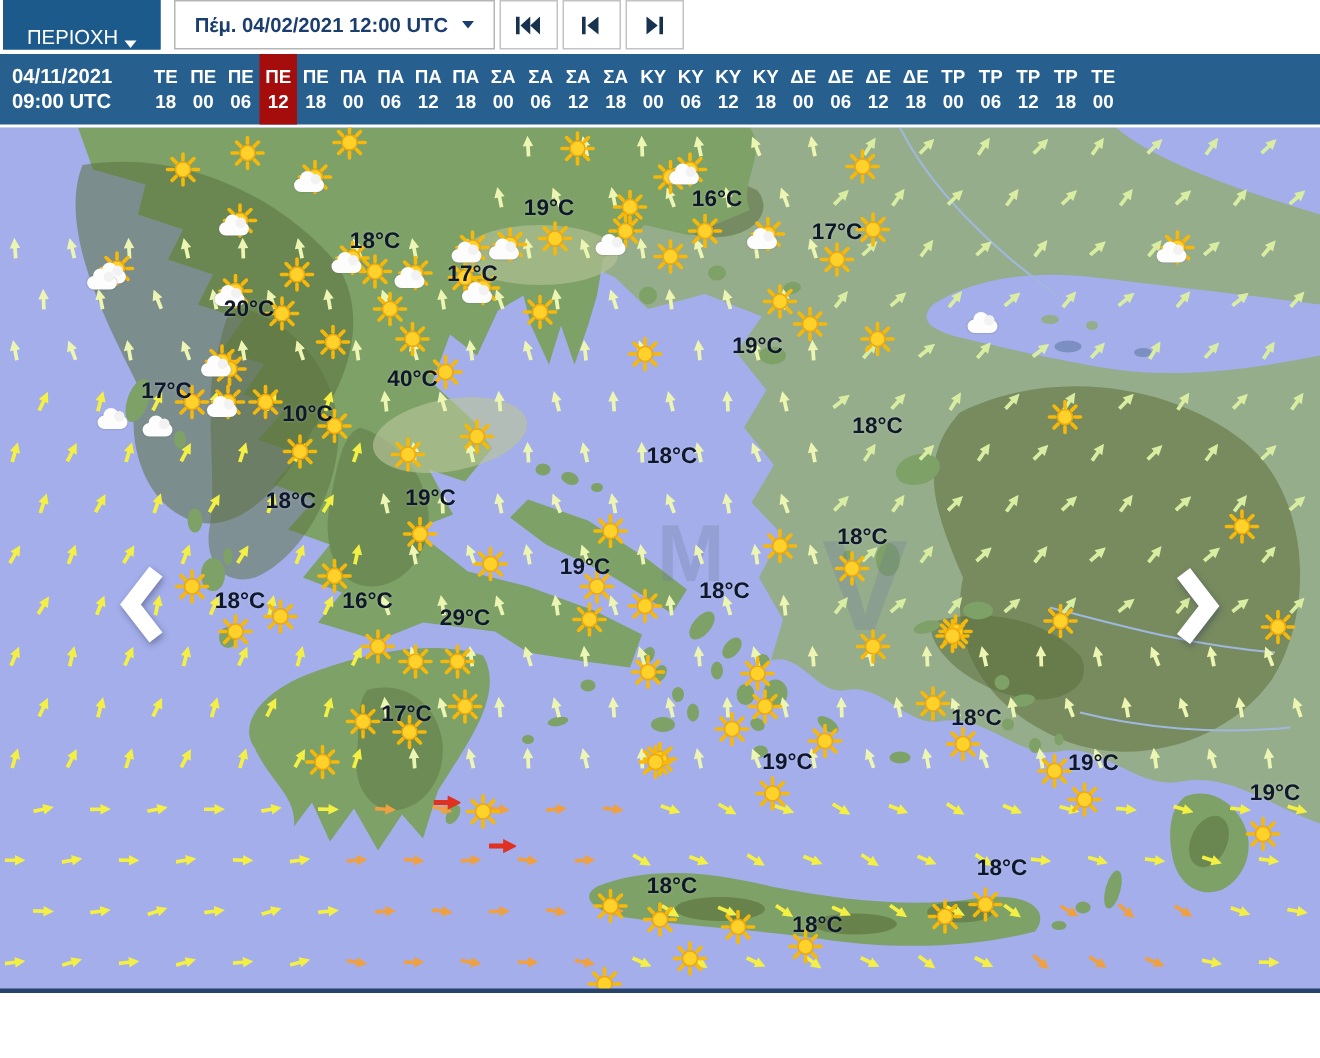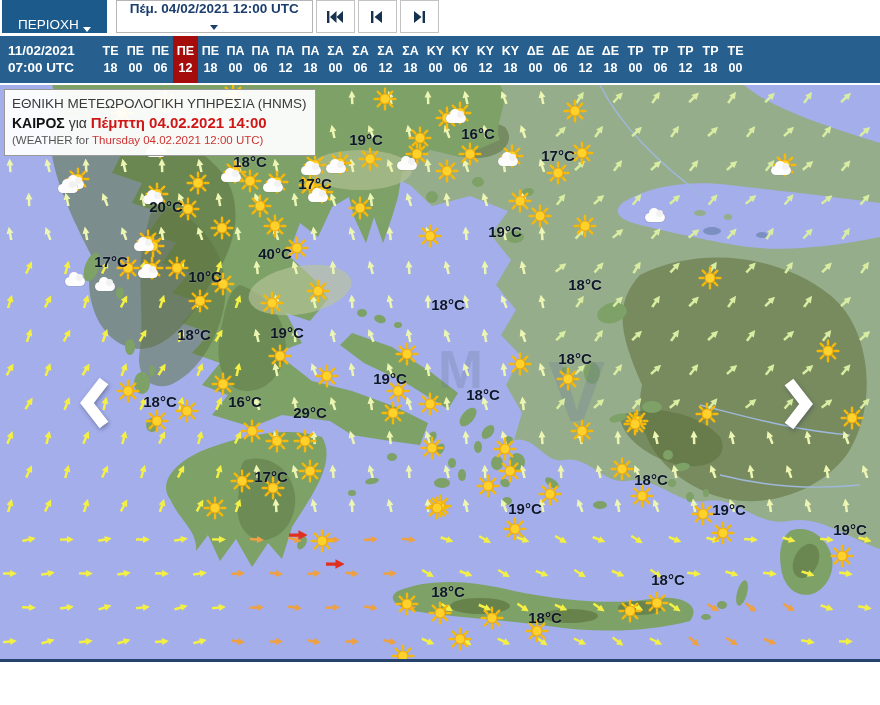--- a/index.html
+++ b/index.html
@@ -6,21 +6,21 @@
     font-family:"Liberation Sans","DejaVu Sans",sans-serif;}
   .page{width:880px;height:705px;position:relative;}
   h1.title{font-size:20px;font-weight:700;color:#1b4fa5;margin:7px 0 9px 8px;}
   
   .toolbar{display:flex;align-items:stretch;height:33px;margin-left:2px;gap:0;}
   .region-btn{display:flex;align-items:flex-end;gap:4px;background:#1d5a8c;color:#fff;
     border:1px solid #1d5a8c;font-size:13.5px;padding:0 15px;cursor:pointer;font-family:inherit;}
   .caret{width:0;height:0;border-left:4px solid transparent;border-right:4px solid transparent;
     border-top:5px solid #fff;display:inline-block;}
   .date-select{display:flex;align-items:center;gap:9px;background:#fff;border:1px solid #b5b5b5;
-    color:#1c3e6e;font-weight:600;font-size:13.5px;padding:0 13px;margin-left:9px;cursor:pointer;font-family:inherit;flex-direction:column;}
+    color:#1c3e6e;font-weight:600;font-size:13.5px;padding:0 13px;margin-left:9px;cursor:pointer;font-family:inherit;}
   .date-select .caret{border-top-color:#1c3e6e;}
   .nav-btn{width:39px;background:#fff;border:1px solid #c3c3c3;margin-left:3px;display:flex;
     align-items:center;justify-content:center;cursor:pointer;padding:0;}
   .nav-btn svg{display:block;}
   
   .timebar{margin-top:3px;height:47px;background:#27608f;display:flex;align-items:stretch;width:880px;}
   .timebar-label{width:90px;padding:6px 0 0 8px;color:#fff;font-weight:700;font-size:13.5px;line-height:17px;white-space:nowrap;}
   .timebar-cols{display:flex;align-items:stretch;}
   .tcol{width:25px;display:flex;flex-direction:column;justify-content:center;gap:3px;
     align-items:center;color:#fff;font-weight:700;font-size:12.5px;cursor:pointer;}
@@ -81,22 +81,22 @@
     <button class="nav-btn">
       <svg width="12" height="12" viewBox="0 0 12 12">
         <polygon points="1,0 8.5,6 1,12" fill="#16324f"></polygon>
         <rect x="9.6" y="0" width="2.4" height="12" fill="#16324f"></rect>
       </svg>
     </button>
   </div>
 
   <div class="timebar">
     <div class="timebar-label">
-      <div>11/02/2021</div>
-      <div>07:00 UTC</div>
+      <div>04/11/2021</div>
+      <div>09:00 UTC</div>
     </div>
     <div class="timebar-cols" id="timeline-cols">
         <div class="tcol">
           <span>ΤΕ</span>
           <span>18</span>
         </div>
         <div class="tcol">
           <span>ΠΕ</span>
           <span>00</span>
         </div>
@@ -300,25 +300,20 @@
               <line x1="4.2" y1="-4.2" x2="6.7" y2="-6.7"></line>
           </g>
           <circle r="4.6" fill="#ffd12b" stroke="#f0a80a" stroke-width="1"></circle>
         </symbol>
         <symbol id="arrowsym" viewBox="-9 -5 18 10">
           <path fill="currentColor" d="M-9,-1.6 L0,-1.6 L0,-4.5 L9,0 L0,4.5 L0,1.6 L-9,1.6 Z"></path>
         </symbol>
       </defs>
     </svg>
 
-    <div class="infobox">
-      <div class="ib1">ΕΘΝΙΚΗ ΜΕΤΕΩΡΟΛΟΓΙΚΗ ΥΠΗΡΕΣΙΑ (HNMS)</div>
-      <div class="ib2"><span class="b">ΚΑΙΡΟΣ</span> <span>για</span> <span class="r">Πέμπτη 04.02.2021 14:00</span></div>
-      <div class="ib3"><span>(WEATHER for </span><span class="r">Thursday 04.02.2021 12:00 UTC)</span></div>
-    </div>
 
     <div class="chev chev-left">
       <svg width="34" height="56" viewBox="0 0 34 56">
         <polyline points="26,6 9,28 26,50" fill="none" stroke="#fff" stroke-width="11"></polyline>
       </svg>
     </div>
     <div class="chev chev-right">
       <svg width="34" height="56" viewBox="0 0 34 56">
         <polyline points="8,6 25,28 8,50" fill="none" stroke="#fff" stroke-width="11"></polyline>
       </svg>

